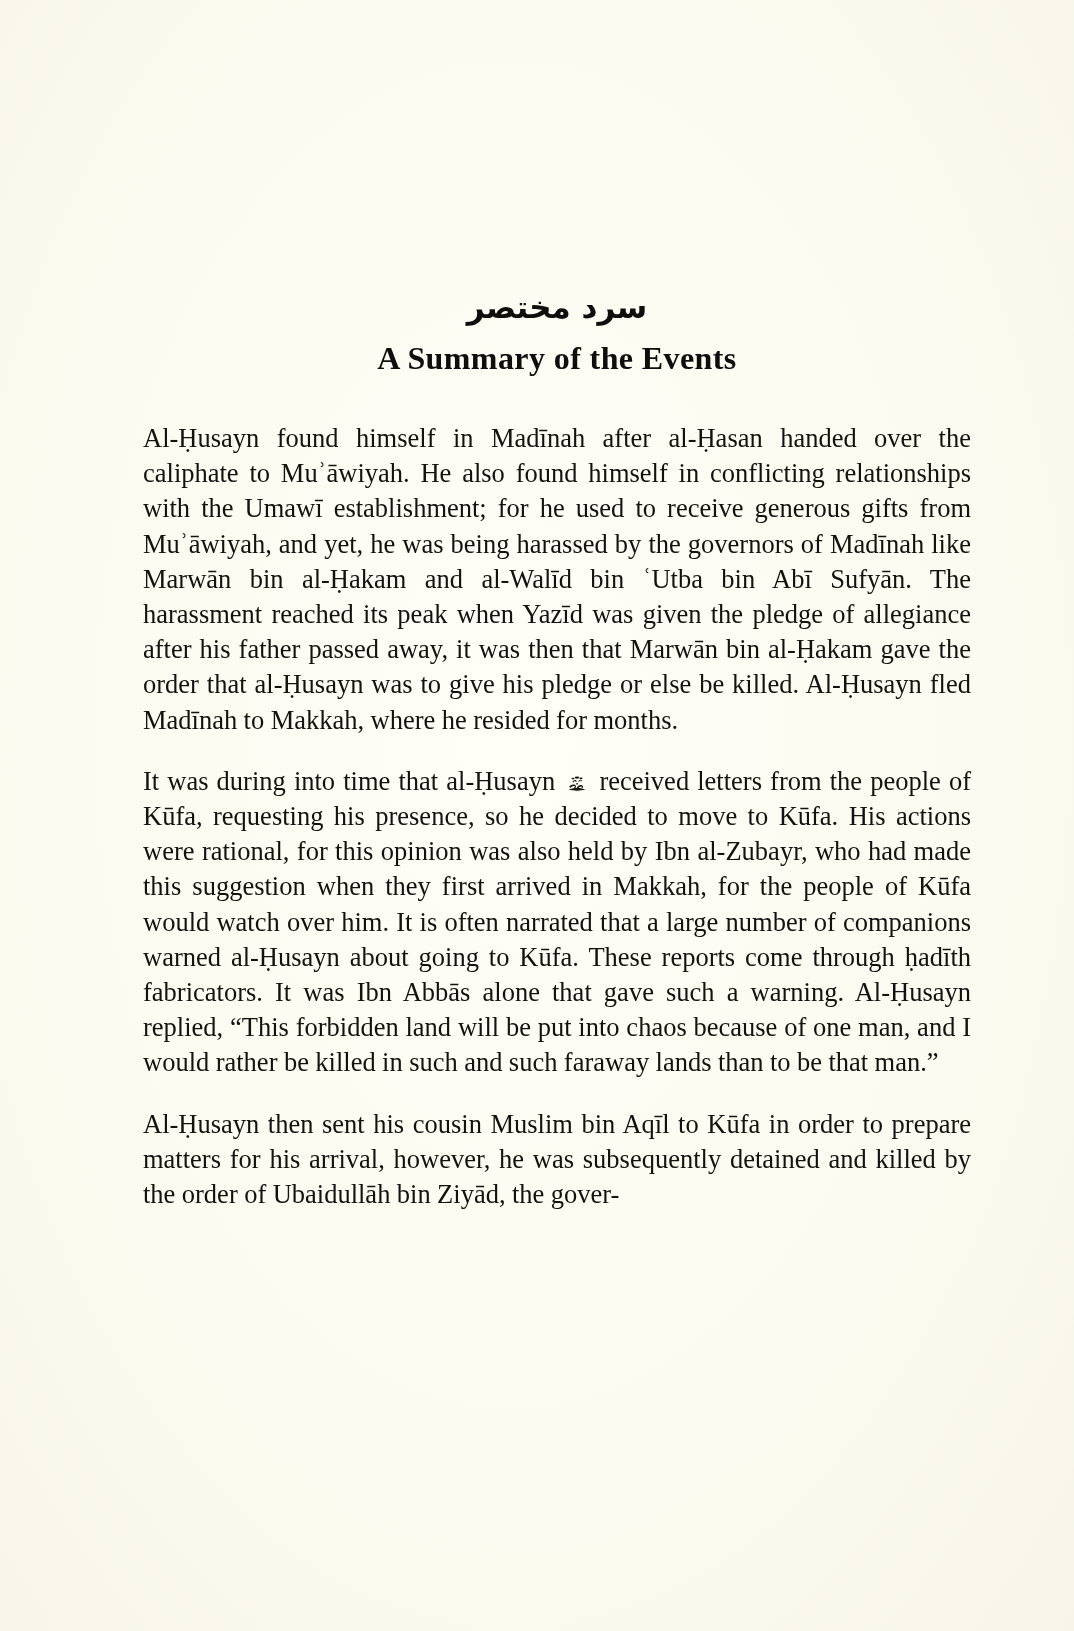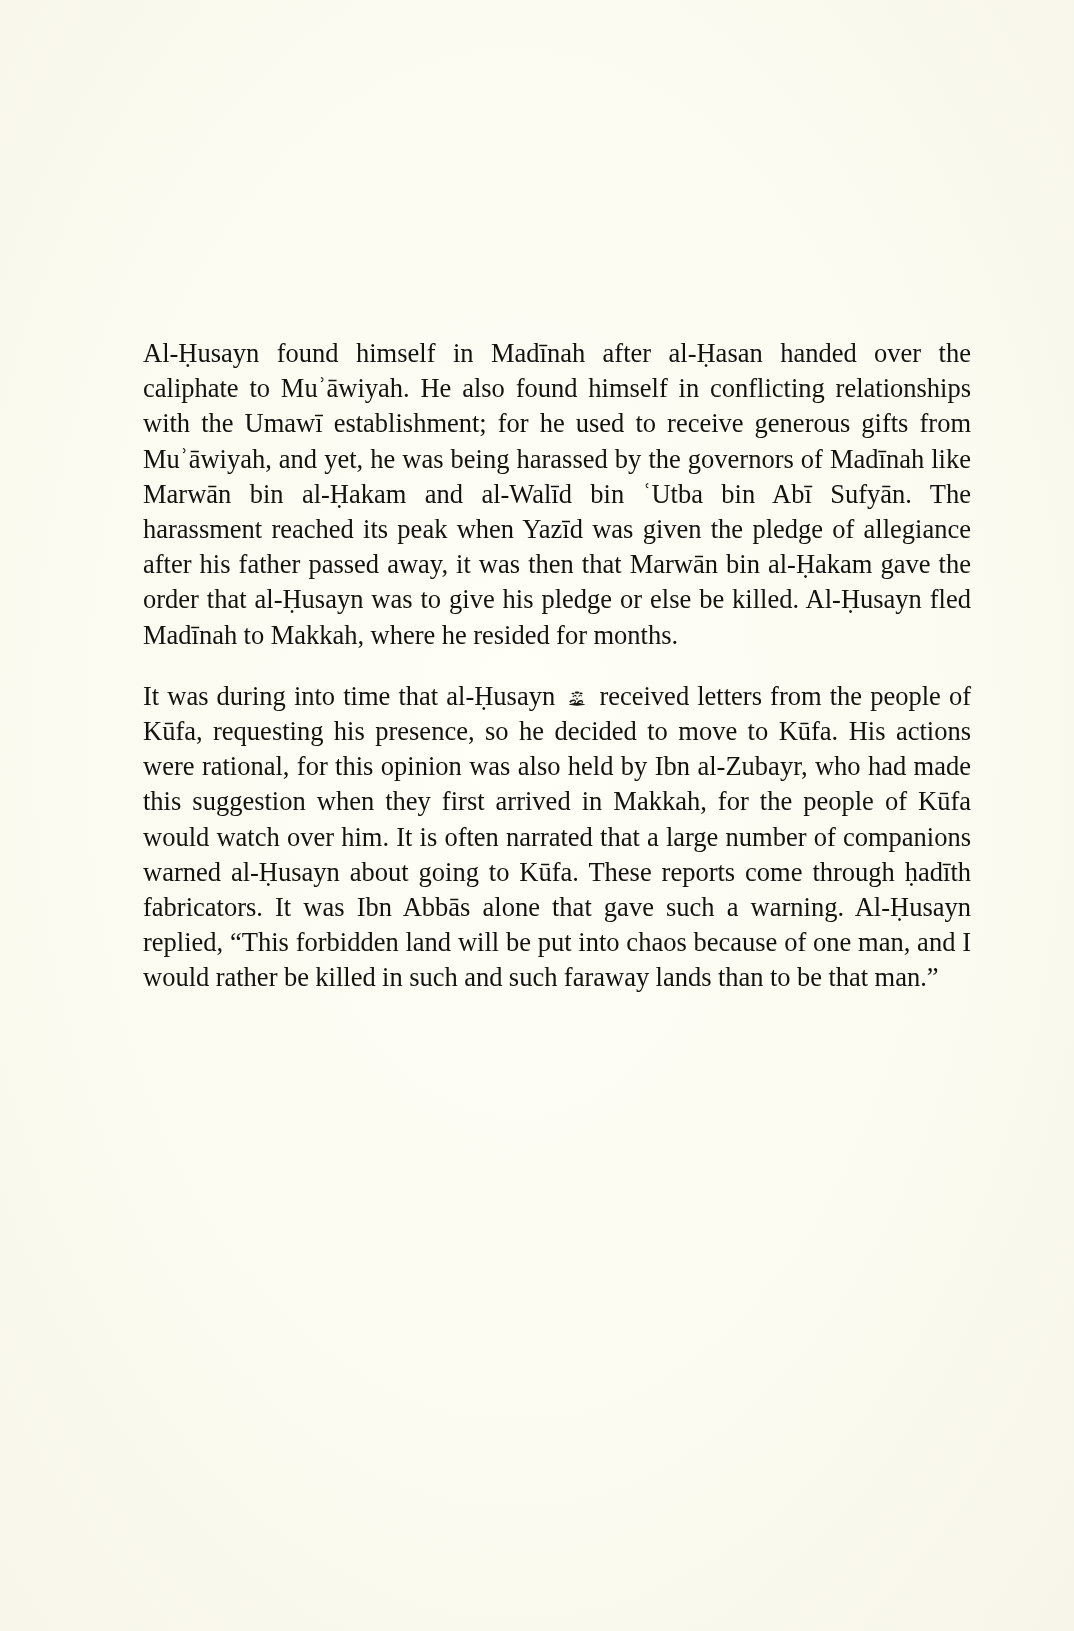--- a/index.html
+++ b/index.html
@@ -86,20 +86,22 @@
   .honorific svg { display: block; }
 </style>
 </head>
 <body>
 
 <div class="page"></div>
 
 <div class="content">
 
   <div class="heading-block">
+    <div class="arabic-heading">سرد مختصر</div>
+    <h1 class="english-heading">A Summary of the Events</h1>
   </div>
 
   <div class="body-text">
 
     <p class="para">Al-Ḥusayn found himself in Madīnah after al-Ḥasan handed over the caliphate to Muʾāwiyah. He also found himself in conflicting relationships with the Umawī establishment; for he used to receive generous gifts from Muʾāwiyah, and yet, he was being harassed by the governors of Madīnah like Marwān bin al-Ḥakam and al-Walīd bin ʿUtba bin Abī Sufyān. The harassment reached its peak when Yazīd was given the pledge of allegiance after his father passed away, it was then that Marwān bin al-Ḥakam gave the order that al-Ḥusayn was to give his pledge or else be killed. Al-Ḥusayn fled Madīnah to Makkah, where he resided for months.</p>
 
     <p class="para">
       <span>It was during into time that al-Ḥusayn</span>
       <span class="honorific">
         <svg width="22" height="20" viewBox="0 0 22 20" aria-hidden="true">
@@ -112,15 +114,16 @@
             <ellipse cx="7" cy="5.6" rx="1.6" ry=".8"></ellipse>
             <ellipse cx="15" cy="5.4" rx="1.6" ry=".8"></ellipse>
             <path d="M2.6 16.6c2-1 4.8-1.6 8.4-1.6s6.4.6 8.4 1.6c-2.3.7-5.1 1.1-8.4 1.1s-6.1-.4-8.4-1.1z"></path>
             <path d="M9.9 10.3h2.2v1.1H9.9z"></path>
           </g>
         </svg>
       </span>
       <span>received letters from the people of Kūfa, requesting his presence, so he decided to move to Kūfa. His actions were rational, for this opinion was also held by Ibn al-Zubayr, who had made this suggestion when they first arrived in Makkah, for the people of Kūfa would watch over him. It is often narrated that a large number of companions warned al-Ḥusayn about going to Kūfa. These reports come through ḥadīth fabricators. It was Ibn Abbās alone that gave such a warning. Al-Ḥusayn replied, “This forbidden land will be put into chaos because of one man, and I would rather be killed in such and such faraway lands than to be that man.”</span>
     </p>
 
+    <p class="para">Al-Ḥusayn then sent his cousin Muslim bin Aqīl to Kūfa in order to prepare matters for his arrival, however, he was subsequently detained and killed by the order of Ubaidullāh bin Ziyād, the gover-</p>
 
   </div>
 </div>
 
 </body></html>

